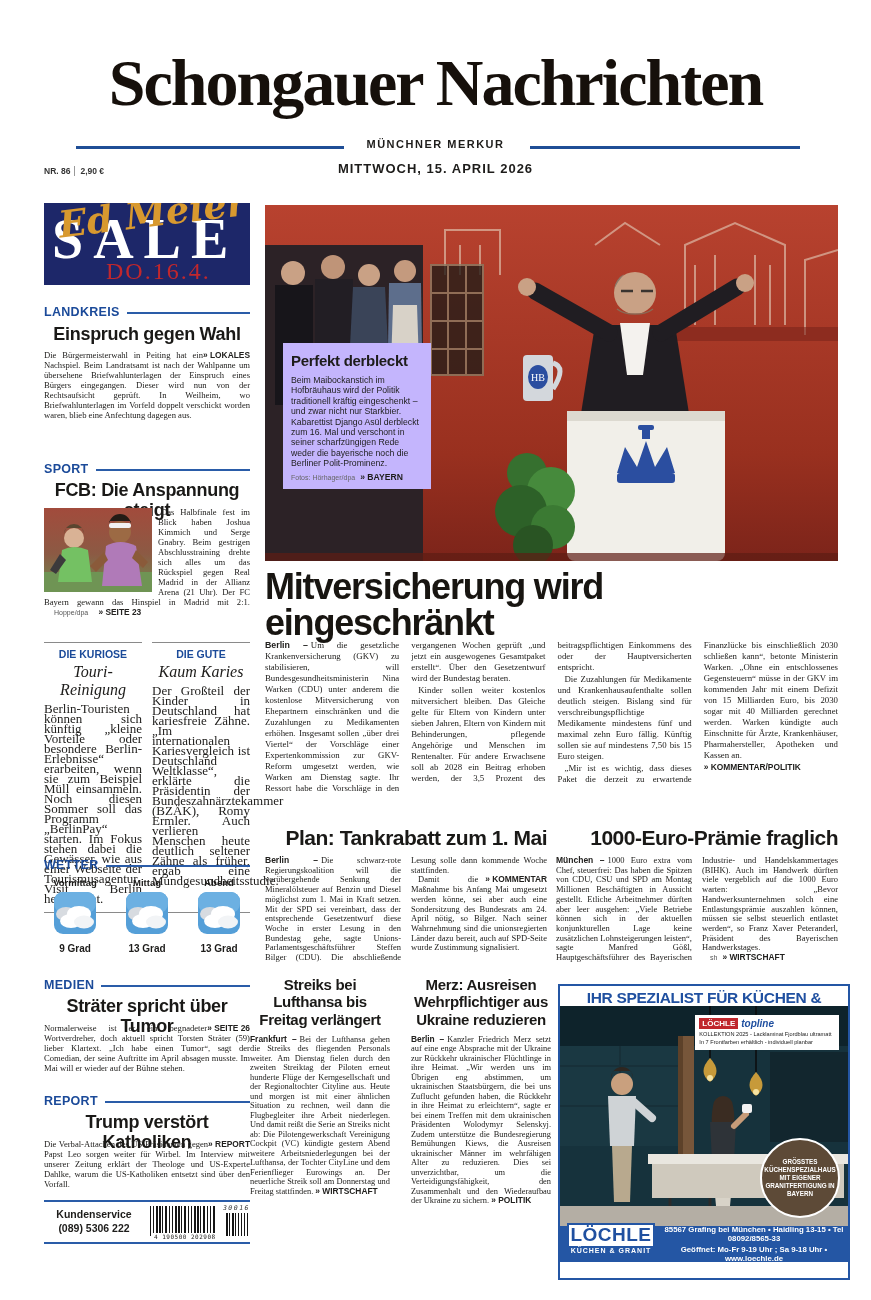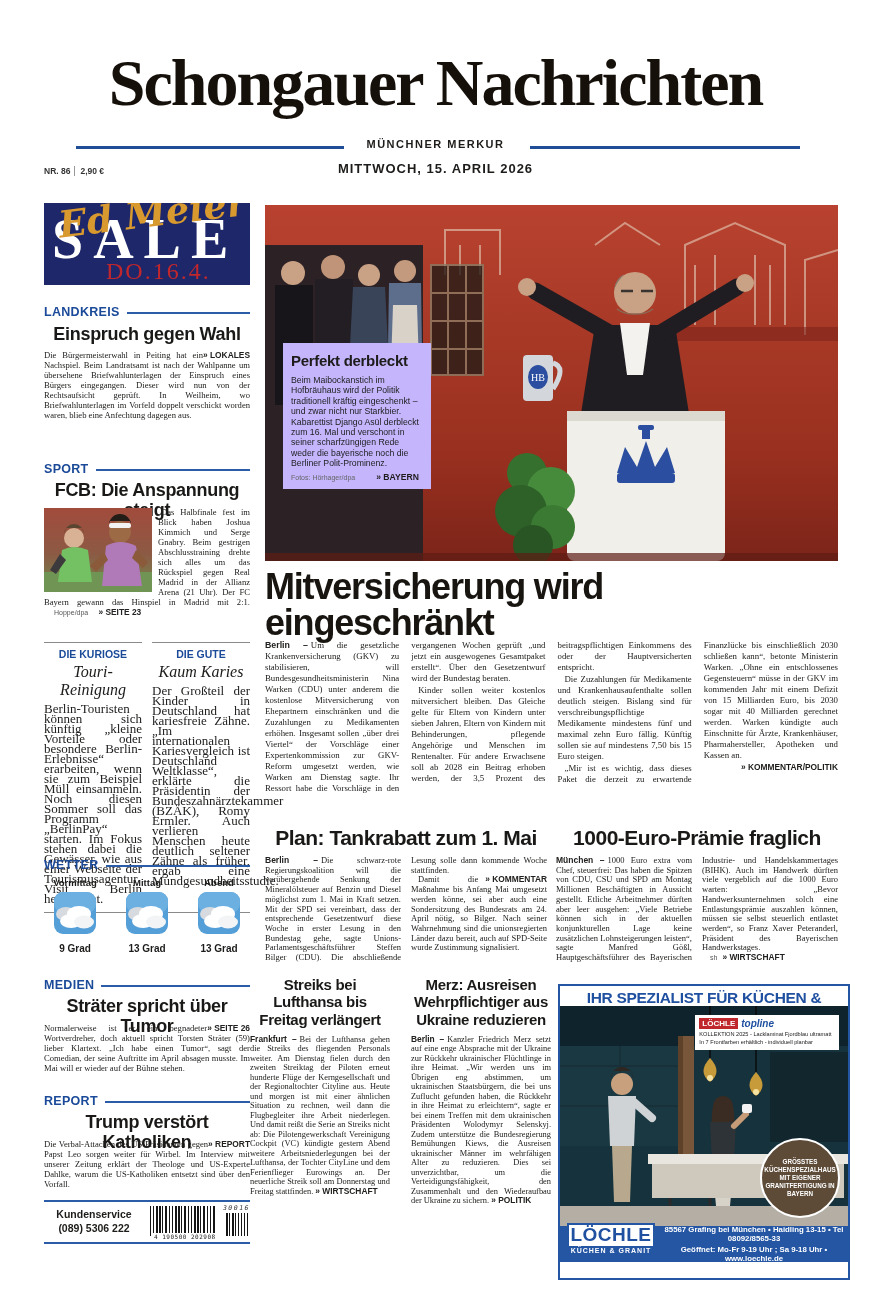--- a/index.html
+++ b/index.html
@@ -34,21 +34,21 @@
   .sec-head { display:flex; align-items:center; font-family:"Liberation Sans", sans-serif;
     font-weight:bold; font-size:12.5px; color:#1b4a99; letter-spacing:.3px; }
   .sec-head .rule { flex:1; height:2px; background:#2a5ca8; margin-left:7px; margin-top:1px; }
   .hl { font-family:"Liberation Sans", sans-serif; font-weight:bold; color:#1a1917;
     text-align:center; font-size:18px; line-height:1.1; letter-spacing:-.3px; }
   .body-txt { font-size:8.6px; line-height:10px; text-align:justify; color:#22211f; }
   .dateline { font-family:"Liberation Sans", sans-serif; font-weight:bold; margin-right:3px; }
   .ref { font-family:"Liberation Sans", sans-serif; font-weight:bold; font-size:8.4px; white-space:nowrap; }
   .ref-float { float:right; }
   .credit { font-family:"Liberation Sans", sans-serif; font-size:7px; color:#555; }
-  .end-line { text-align:right; }
+  .end-line { }
 
   
   .edmeier { left:44px; top:203px; width:206px; height:82px; background:#1d2769; overflow:hidden; }
   .edmeier .sale { position:absolute; left:8px; top:8px; color:#fff;
     font-family:"Liberation Serif", serif; font-weight:bold; font-size:56px;
     letter-spacing:10px; line-height:1; }
   .edmeier .brand { position:absolute; left:12px; top:0px; color:#d8992f;
     font-family:"DejaVu Serif", serif; font-style:italic; font-weight:bold;
     font-size:37px; transform:rotate(-7deg); transform-origin:left top; white-space:nowrap; }
   .edmeier .dat { position:absolute; left:62px; bottom:0px; color:#c0272d;
@@ -99,38 +99,38 @@
     background:repeating-linear-gradient(90deg,#151515 0 1.5px,#fff 1.5px 3.4px,#151515 3.4px 4.4px,#fff 4.4px 6px); }
   .bc-code { position:absolute; right:0; top:0; font-family:"DejaVu Sans Mono", monospace;
     font-size:6.5px; letter-spacing:1.5px; color:#333;font-style:italic; }
 
   
   .main-photo { left:265px; top:205px; width:573px; height:356px; }
   .caption-box { left:283px; top:343px; width:148px; background:#c4b5fd; padding:9px 8px 7px 8px;
     font-family:"Liberation Sans", sans-serif; }
   .cap-hl { font-weight:bold; font-size:15px; letter-spacing:-.3px; margin-bottom:6px; }
   .cap-txt { font-size:8.7px; line-height:10.4px; color:#222; }
-  .cap-foot { margin-top:3px; display:flex; align-items:baseline; gap:21px; }
+  .cap-foot { margin-top:3px; display:flex; align-items:baseline; gap:5px; }
   .cap-credit { font-size:7px; color:#666; }
   .cap-ref { font-weight:bold; font-size:8.6px; }
 
   
   .main-hl { left:265px; top:569px; width:573px; font-family:"Liberation Sans", sans-serif;
     font-weight:bold; font-size:36px; letter-spacing:-1.2px; color:#181511; line-height:1; }
   .main-sub { left:266px; top:611px; width:573px; font-family:"Liberation Sans", sans-serif;
     font-weight:bold; font-size:15.5px; letter-spacing:-.2px; color:#1c1b19; }
   .main-art { left:265px; top:640px; width:573px; height:178px;
     column-count:4; column-gap:12px; }
   .main-art p { font-size:8.8px; line-height:11px; text-align:justify; color:#22211f; margin-bottom:1px; }
   .main-art p + p { text-indent:7px; }
   .main-art .end-line { font-size:8.8px; }
 
   
   .sub-hl { font-family:"Liberation Sans", sans-serif; font-weight:bold; font-size:21px;
-    letter-spacing:-.5px; text-align:center; color:#1a1917; }
+    letter-spacing:-.5px; text-align:right; color:#1a1917; }
   .tank-hl { left:265px; top:826px; width:282px; }
   .praemie-hl { left:556px; top:826px; width:282px; }
   .tank-body { left:265px; top:856px; width:282px; height:112px; column-count:2; column-gap:10px; }
   .praemie-body { left:556px; top:856px; width:282px; height:112px; column-count:2; column-gap:10px; }
   .sub-txt p, .sub-txt div { font-size:8.5px; line-height:9.7px; text-align:justify; color:#22211f; }
   .sub-txt p + p { text-indent:7px; }
 
   
   .bot-col { width:140px; }
   .luft { left:250px; top:976px; }

